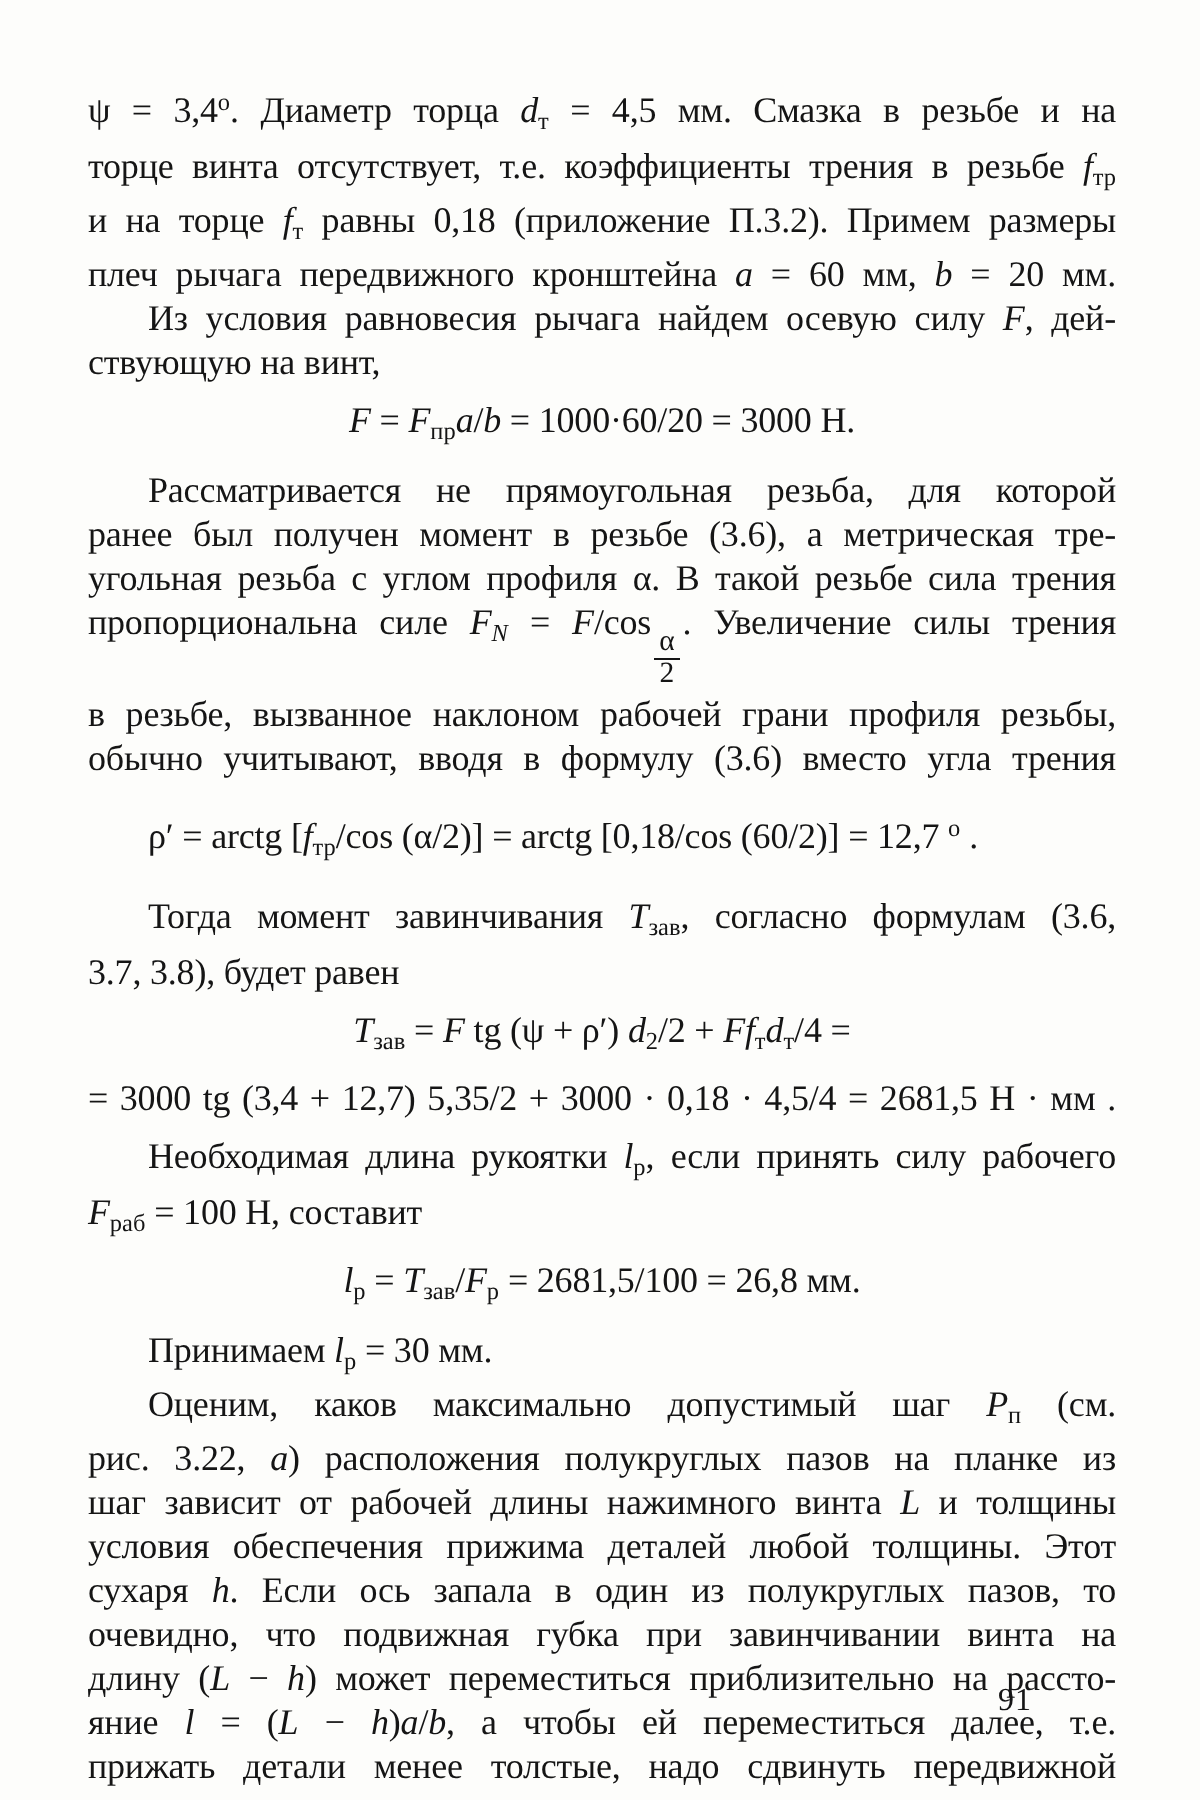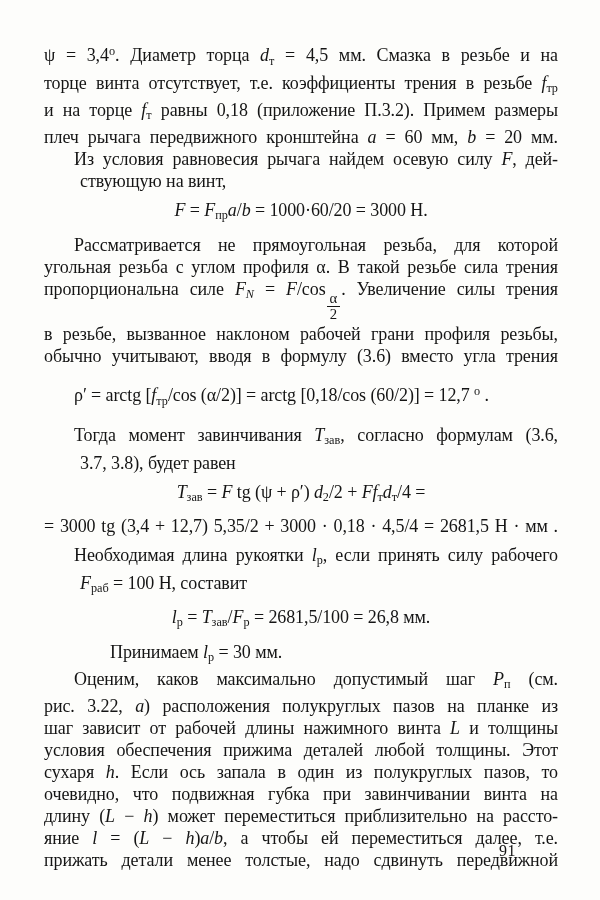--- a/index.html
+++ b/index.html
@@ -12,21 +12,21 @@
   }
   .page{
     position:relative;width:560px;height:900px;
     background:#fdfdfb;
   }
   .text{
     position:absolute;left:44px;top:40px;width:514px;
     font-size:18px;line-height:22px;letter-spacing:-0.1px;
   }
   .ln{text-align:justify;text-align-last:justify;}
-  .ln.end{text-align-last:left;margin-left:36px;}
+  .ln.end{text-align-last:left;}
   .ln.ind{text-indent:30px;}
   .block.formula{margin:7px 0;}
   .block.formula.big{margin:13px 0;font-family:Liberation Serif, serif;}
   .block.formula.pl{padding-left:30px;}
   .block.align-center .ln{text-align:left;text-align-last:center;}
   .block.align-left .ln{text-align:left;text-align-last:left;}
   .block.align-full .ln{text-align:justify;text-align-last:justify;}
   i{font-style:italic;}
   .sb{font-size:0.68em;vertical-align:-0.28em;letter-spacing:0;}
   .sp{font-size:0.68em;vertical-align:0.5em;letter-spacing:0;}
@@ -55,20 +55,21 @@
       </div>
       <div class="block body">
         <div class="ln ind">Из условия равновесия рычага найдем осевую силу <i>F</i>, дей-</div>
         <div class="ln end">ствующую на винт,</div>
       </div>
       <div class="block formula align-center">
         <div class="ln"><i>F</i> = <i>F</i><span class="sb">пр</span><i>a</i>/<i>b</i> = 1000·60/20 = 3000 Н.</div>
       </div>
       <div class="block body">
         <div class="ln ind">Рассматривается не прямоугольная резьба, для которой</div>
+        <div class="ln">ранее был получен момент в резьбе (3.6), а метрическая тре-</div>
         <div class="ln">угольная резьба с углом профиля α. В такой резьбе сила трения</div>
         <div class="ln">пропорциональна силе <i>F</i><span class="sb"><i>N</i></span> = <i>F</i>/cos<span class="frac">
             <span class="num">α</span>
             <span class="den">2</span>
           </span>. Увеличение силы трения</div>
         <div class="ln">в резьбе, вызванное наклоном рабочей грани профиля резьбы,</div>
         <div class="ln">обычно учитывают, вводя в формулу (3.6) вместо угла трения</div>
       </div>
       <div class="block formula align-left big pl">
         <div class="ln">ρ′ = arctg [<i>f</i><span class="sb">тр</span>/cos (α/2)] = arctg [0,18/cos (60/2)] = 12,7 <span class="sp">o</span> .</div>

